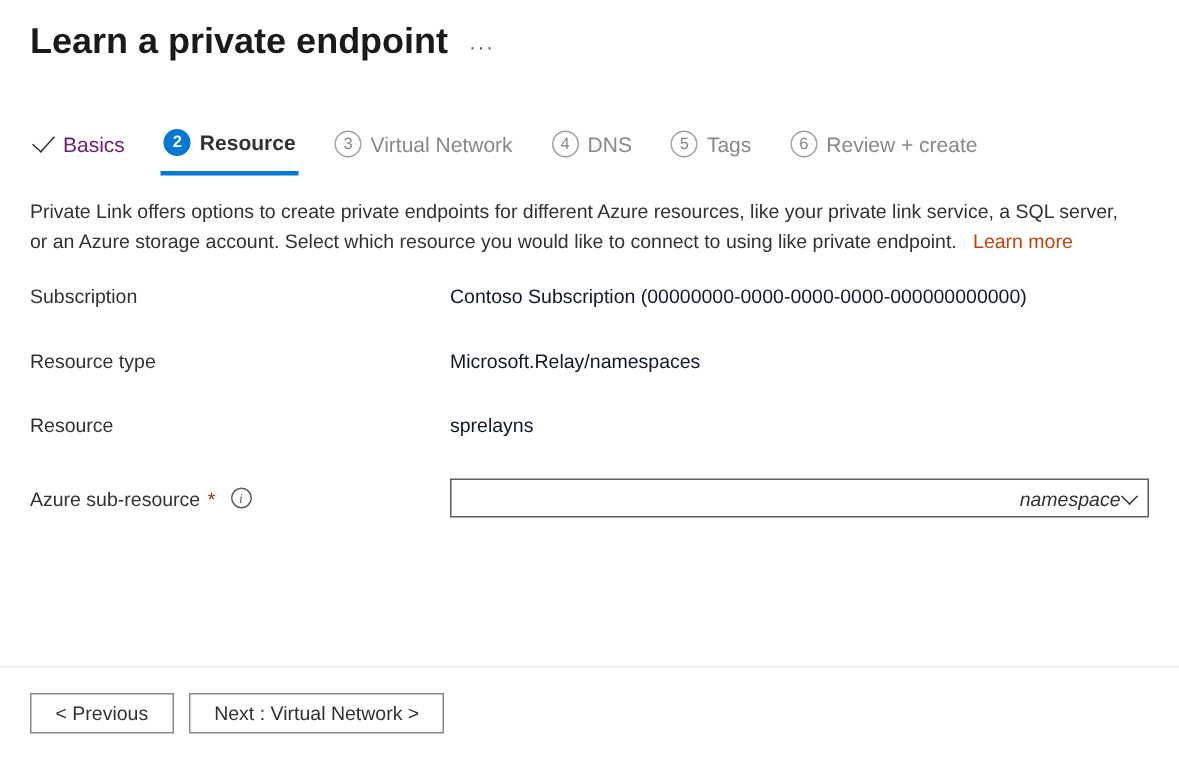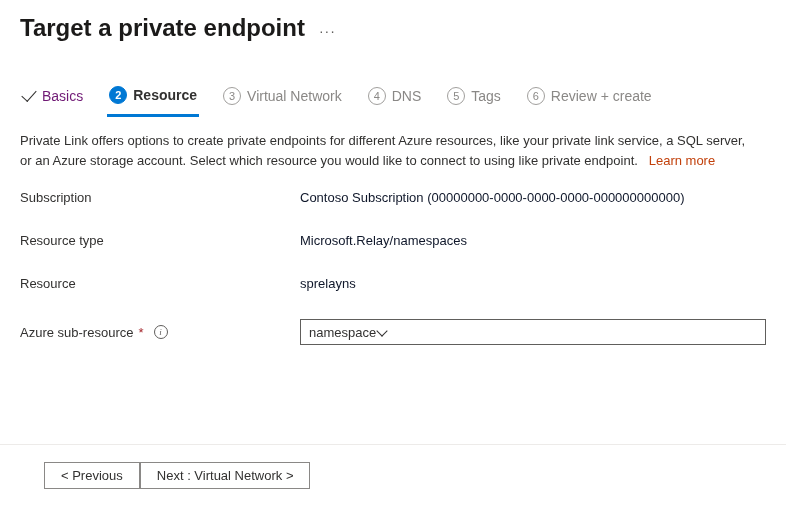--- a/index.html
+++ b/index.html
@@ -130,26 +130,27 @@
     font-size: 13px;
     color: #0f172a;
     flex: 1;
   }
   .select-box {
     flex: 1;
     height: 26px;
     border: 1px solid #605e5c;
     display: flex;
     align-items: center;
-    justify-content: flex-start;
+    justify-content: flex-end;
     padding: 0 8px;
     cursor: pointer;
     font-size: 13px;
     max-width: 470px;
     background: #fff;
+    font-style: italic;
   }
   .chevron-down {
     width: 10px;
     height: 10px;
     position: relative;
   }
   .chevron-down::before {
     content: "";
     position: absolute;
     top: 0;
@@ -166,37 +167,37 @@
     left: 0;
     right: 0;
     height: 1px;
     background: #edebe9;
   }
   .footer {
     position: absolute;
     bottom: 28px;
     left: 20px;
     display: flex;
-    margin-left: 24px;
+    gap: 10px;
   }
   .btn {
     border: 1px solid #8a8886;
     background: #fff;
     padding: 5px 16px;
     font-size: 13px;
     color: #323130;
     cursor: pointer;
     font-family: inherit;
   }
 </style>
 </head>
 <body>
 
 <div class="header">
-  <h1 class="header-title">Target a private endpoint</h1>
+  <h1 class="header-title">Learn a private endpoint</h1>
   <span class="ellipsis-icon">···</span>
 </div>
 
 <div class="tabs">
   <div class="tab completed">
     <span class="checkmark"></span>
     <span>Basics</span>
   </div>
   <div class="tab active">
     <span class="tab-number">2</span>

